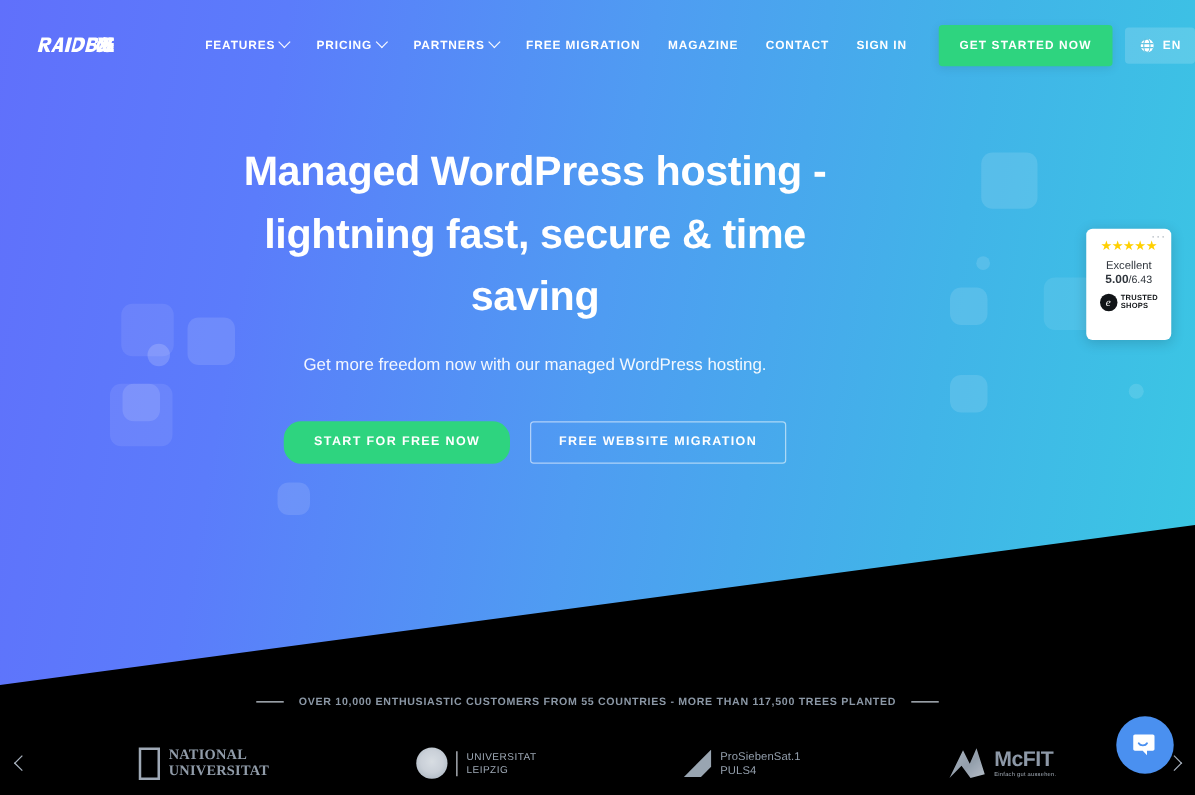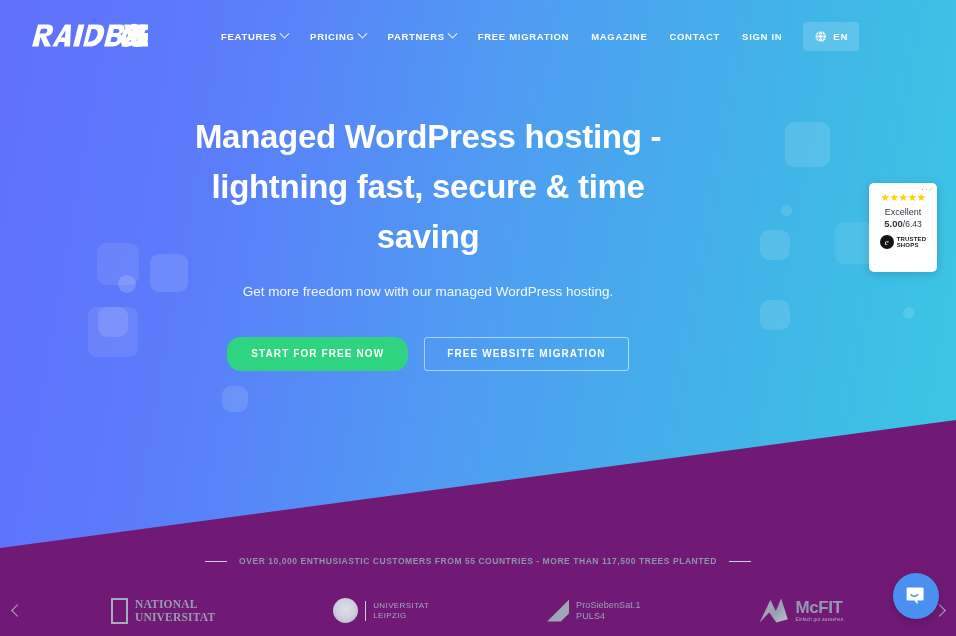--- a/index.html
+++ b/index.html
@@ -10,21 +10,21 @@
     overflow: hidden;
     background: #ffffff;
     font-family: "Liberation Sans", sans-serif;
   }
 
   #page {
     position: relative;
     width: 956px;
     height: 636px;
     overflow: hidden;
-    background: #701a75;
+    background: #000000;
   }
 
   
   .hero {
     position: absolute;
     top: 0; left: 0;
     width: 956px;
     height: 560px;
     background: linear-gradient(100deg, #6070fb 0%, #5b7cfb 22%, #4f9cf2 50%, #41b4e8 76%, #3ac8e3 100%);
     -webkit-clip-path: polygon(0 0, 956px 0, 956px 420px, 0 548px);
@@ -466,20 +466,21 @@
           <span>MAGAZINE</span>
         </div>
         <div class="nav-item">
           <span>CONTACT</span>
         </div>
         <div class="nav-item">
           <span>SIGN IN</span>
         </div>
       </div>
 
+    <button class="cta-nav">GET STARTED NOW</button>
 
     <div class="lang">
       <svg width="13" height="13" viewBox="0 0 24 24">
         <circle cx="12" cy="12" r="10" fill="#ffffff"></circle>
         <path d="M12 2a10 10 0 0 0 0 20" fill="none" stroke="#5fc4e3" stroke-width="1.6"></path>
         <ellipse cx="12" cy="12" rx="4.6" ry="10" fill="none" stroke="#5fc4e3" stroke-width="1.6"></ellipse>
         <path d="M2.6 9h18.8M2.6 15h18.8" stroke="#5fc4e3" stroke-width="1.6"></path>
       </svg>
       <span class="lang-label">EN</span>
     </div>

